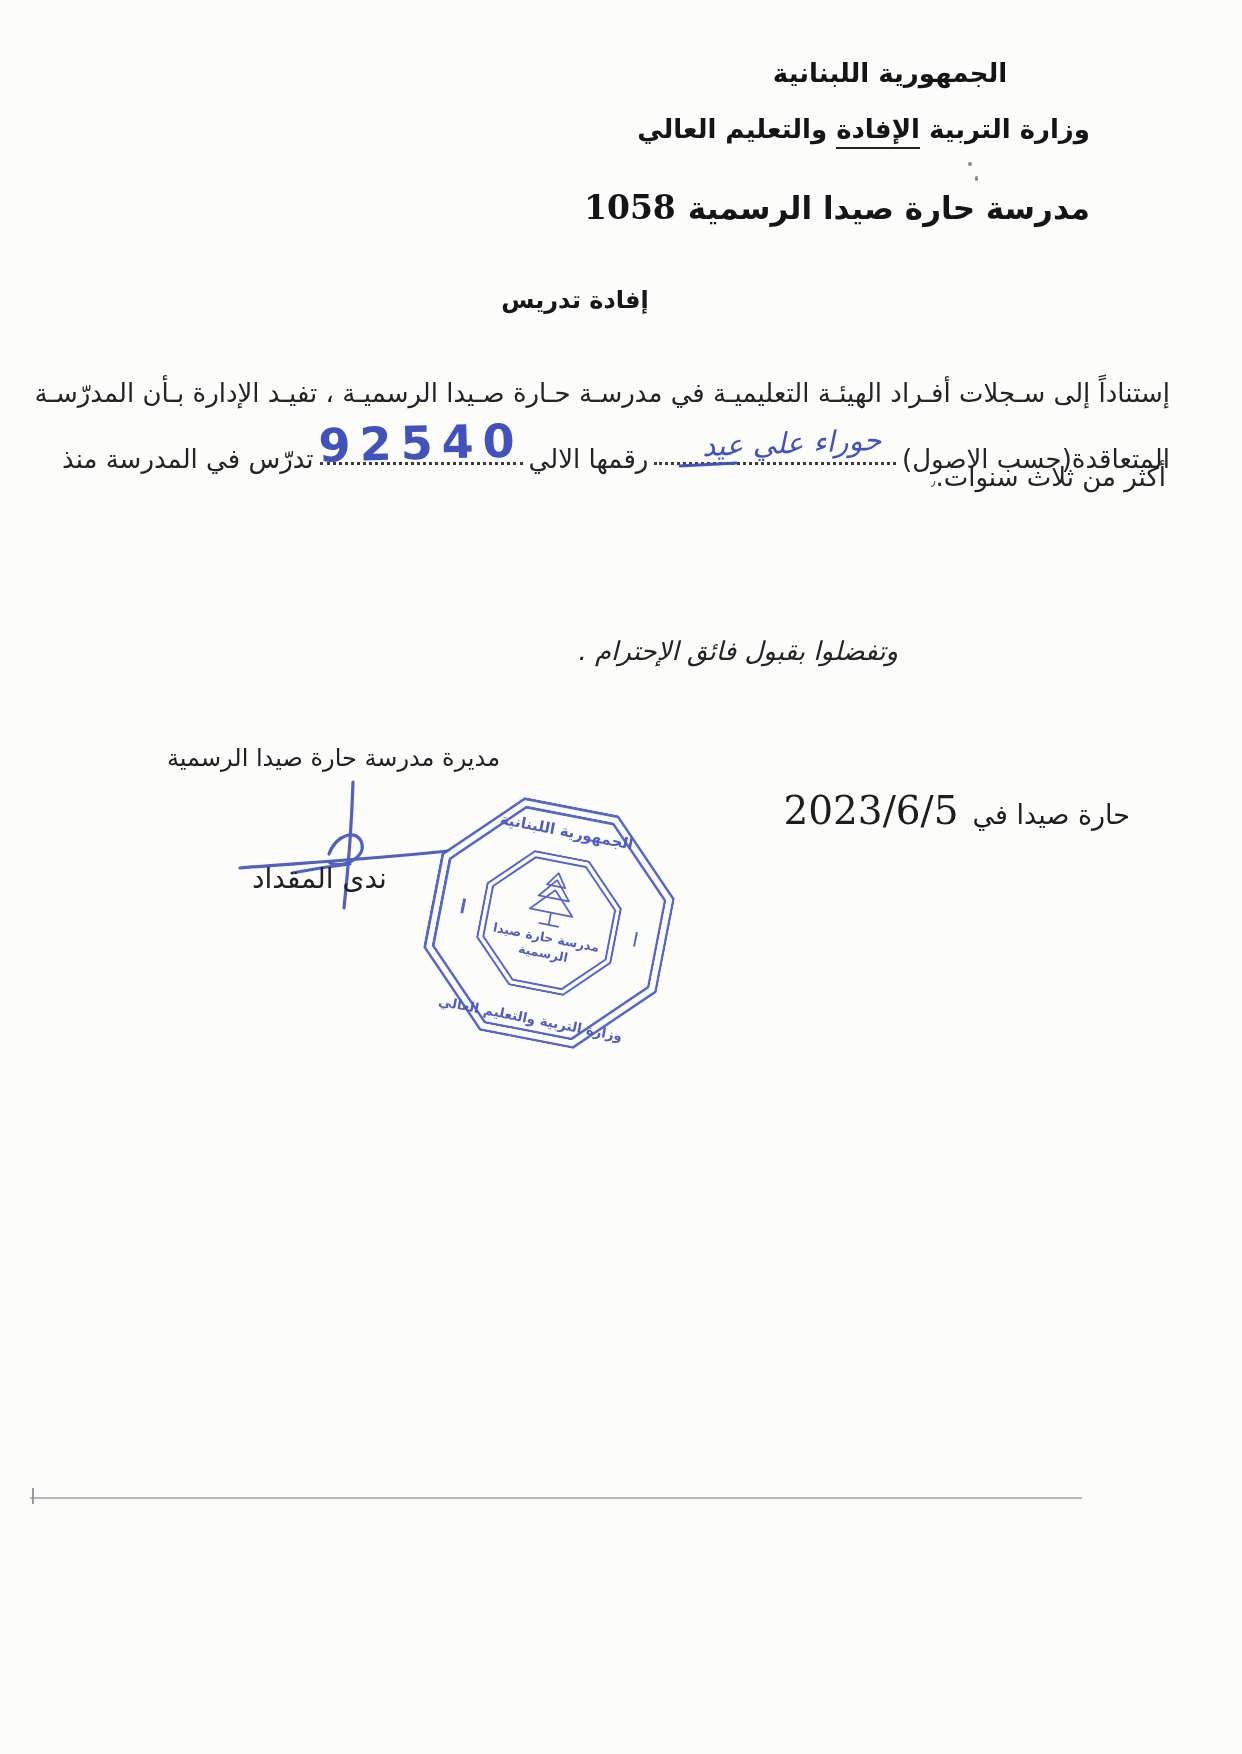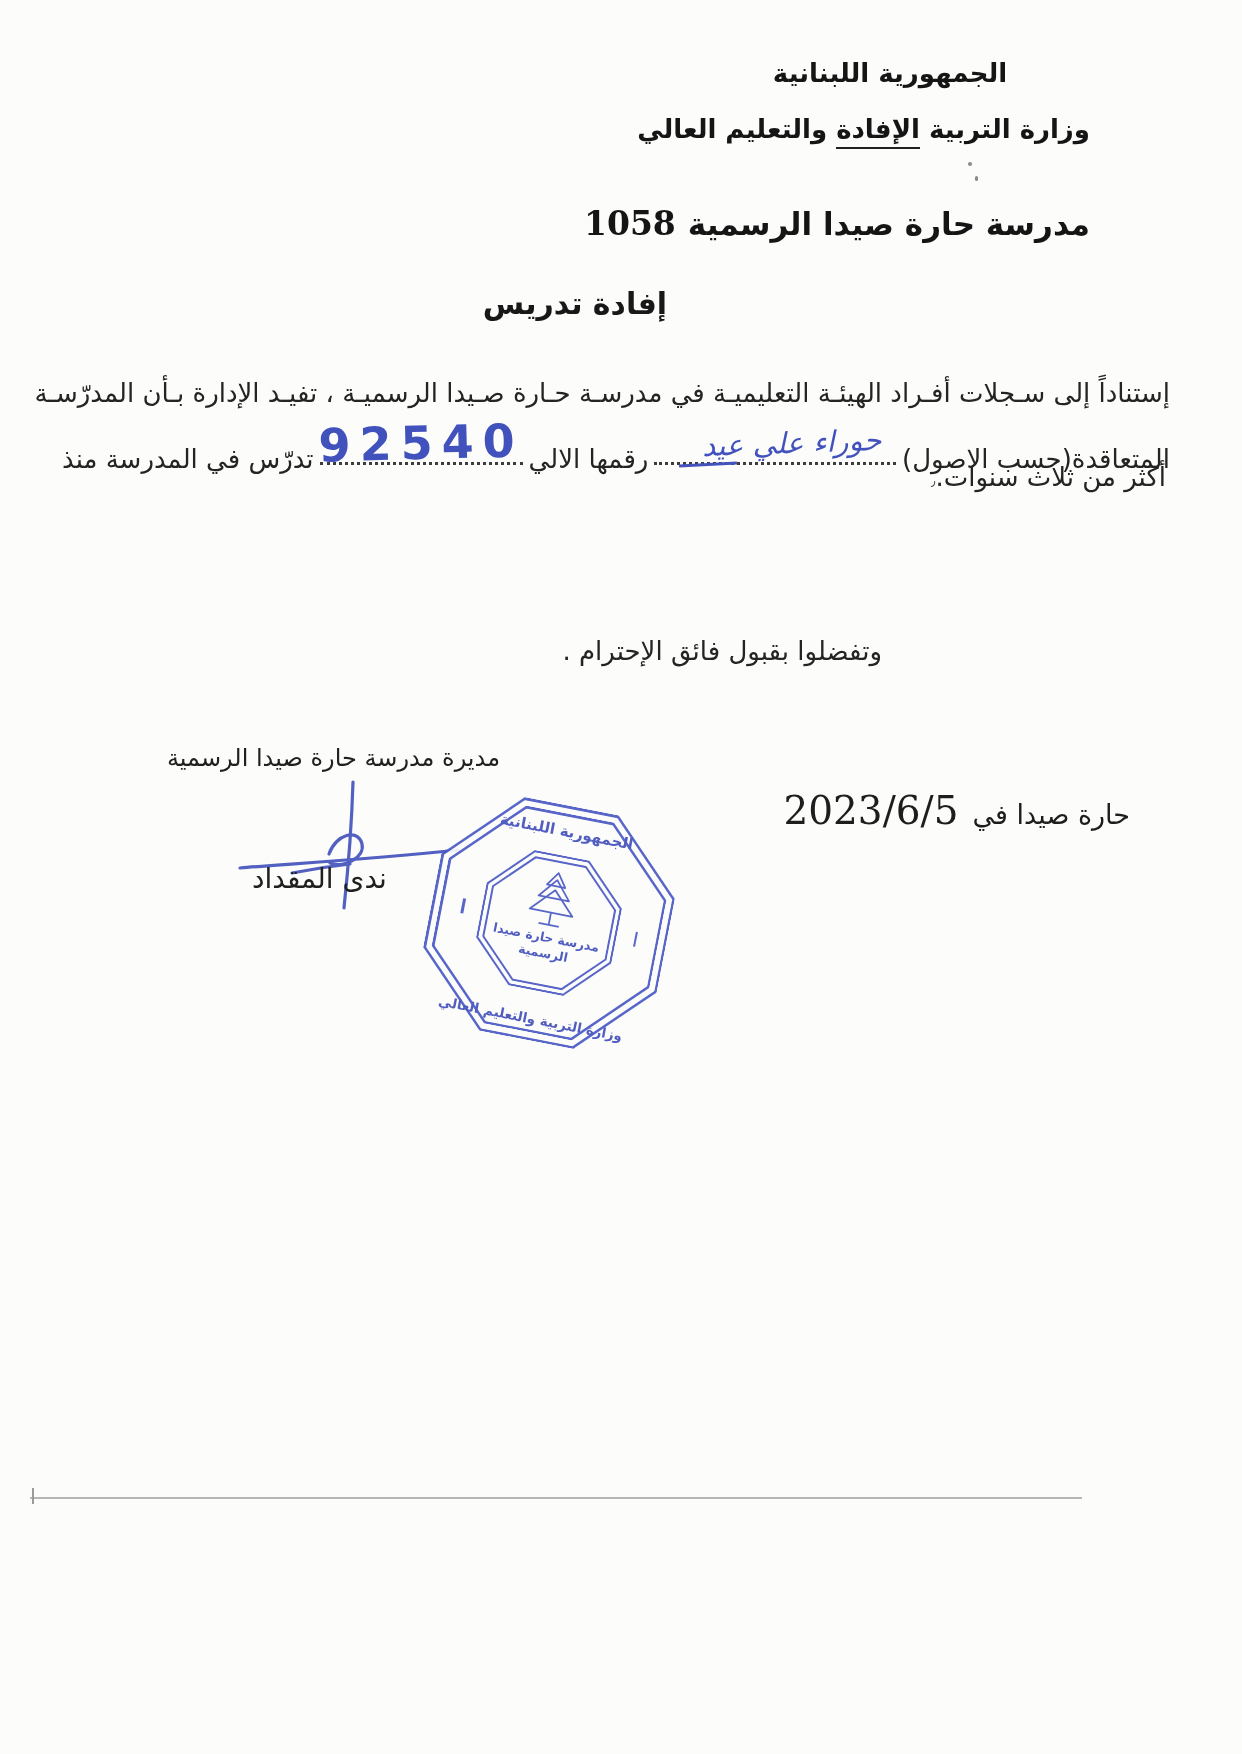--- a/index.html
+++ b/index.html
@@ -8,40 +8,40 @@
     background:#fcfcfa;overflow:hidden;
     font-family:"DejaVu Sans",sans-serif;color:#1f1f1f;
   }
   .abs{position:absolute;}
   .rtl{direction:rtl;unicode-bidi:embed;white-space:nowrap;}
   
   .h-line{left:690px;width:400px;text-align:center;font-weight:bold;color:#151515;}
   .h1{top:58px;font-size:26px;}
   .h2{top:114px;font-size:26px;}
   .h2 .underl{border-bottom:2.5px solid #222;padding-bottom:3px;}
-  .h3{top:204px;font-size:31px;}
+  .h3{top:188px;font-size:31px;}
   .h3 .school-num{font-family:"DejaVu Serif",serif;font-size:33px;margin-right:12px;}
   
-  .doc-title{top:286px;left:425px;width:300px;text-align:center;font-size:30px;font-weight:bold;color:#181818;}
+  .doc-title{top:286px;left:425px;width:300px;text-align:center;font-size:24px;font-weight:bold;color:#181818;}
   
   .bodyline{font-size:26px;color:#242424;}
   .l1{top:378px;left:62px;right:72px;text-align:center;}
   .l2{top:424px;left:62px;right:72px;height:50px;display:flex;direction:rtl;align-items:flex-end;}
   .l2 .lbl{white-space:nowrap;}
   .fill{position:relative;flex:1;height:32px;border-bottom:3px dotted #3c3c3c;margin:0 6px 9px 6px;}
   .fill-name{flex:1.25;}
   .fill-num{flex:1.05;}
   .hand{color:#4152bd;font-family:"DejaVu Sans",sans-serif;}
   .hand-name{position:absolute;bottom:2px;right:6%;font-size:29px;font-style:italic;transform:rotate(-2deg);letter-spacing:2px;white-space:nowrap;}
   .name-underline{position:absolute;bottom:-4px;left:10%;width:58px;height:3px;background:#4353bb;transform:rotate(-3deg);}
   .hand-num{position:absolute;bottom:-8px;left:50%;transform:translateX(-50%) rotate(-1.5deg);font-size:46px;letter-spacing:9px;font-weight:bold;white-space:nowrap;}
   .l3{top:462px;right:76px;text-align:right;}
   .l3 .pre-mark{font-size:14px;color:#555;margin-left:2px;}
   .l4{top:540px;right:130px;text-align:right;}
-  .l5{top:636px;right:360px;text-align:left;}
+  .l5{top:636px;right:344px;text-align:left;font-style:italic;}
   
   .sig-role{top:744px;left:180px;width:320px;text-align:center;font-size:24px;color:#202020;}
   .sig-svg{top:776px;left:232px;}
   .sig-name{top:862px;left:252px;font-size:28px;color:#202020;}
   .date-line{top:788px;right:112px;font-size:27px;color:#1d1d1d;}
   .date-num{font-family:"DejaVu Serif",serif;font-size:39px;margin-right:14px;}
   
   .stamp{top:804px;left:430px;width:238px;height:238px;transform:rotate(11deg);opacity:.92;}
   .oct{clip-path:polygon(30% 0%,70% 0%,100% 30%,100% 70%,70% 100%,30% 100%,0% 70%,0% 30%);}
   .stamp .o1{position:absolute;inset:0;background:#4a5ac4;}

